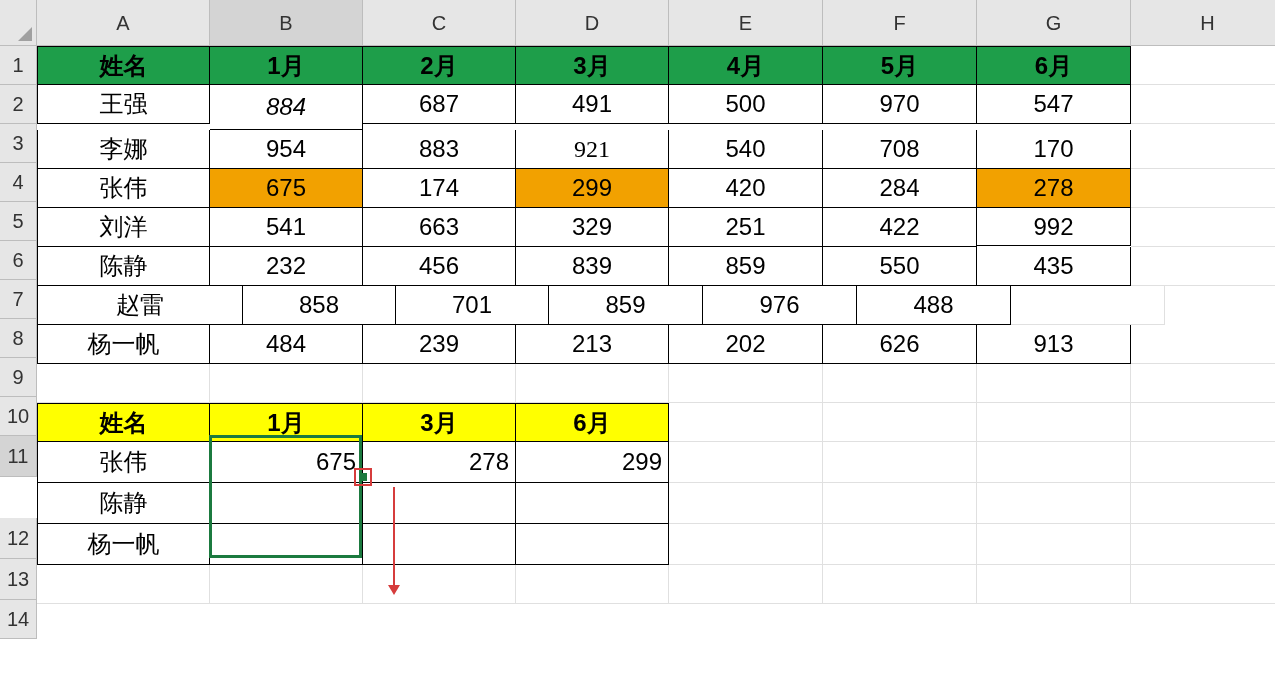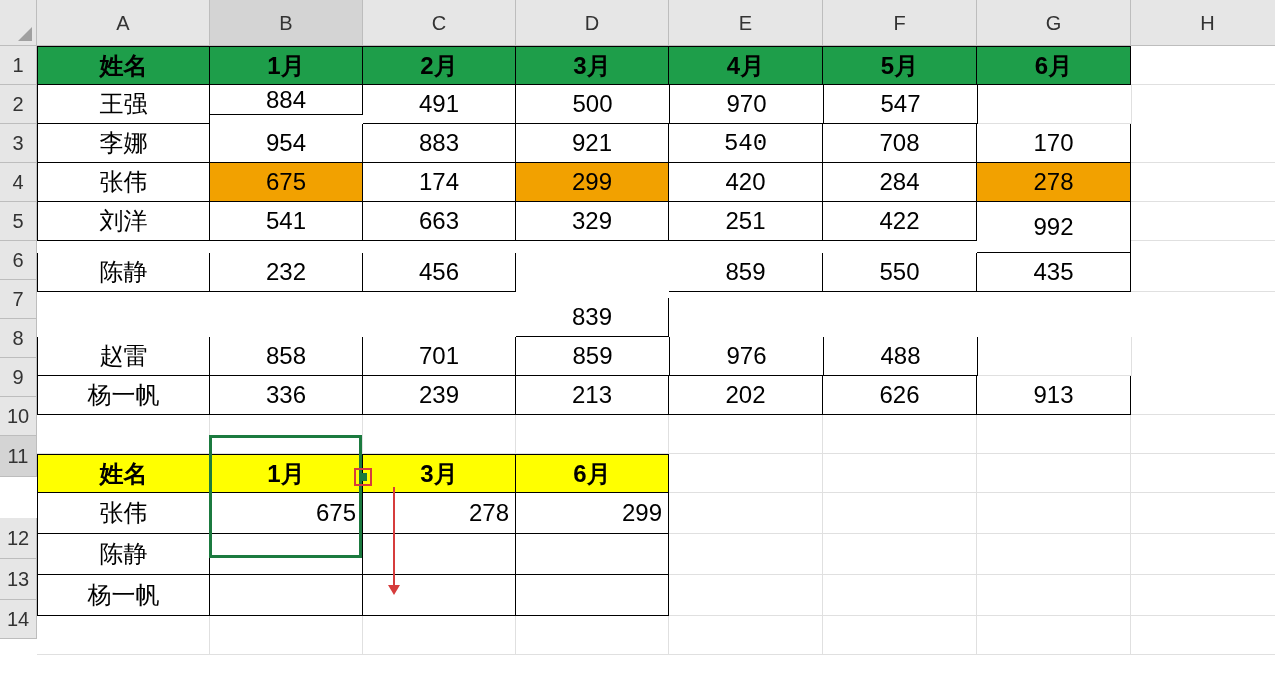--- a/index.html
+++ b/index.html
@@ -180,33 +180,34 @@
       <div class="cell t1-header" style="width: 153px; height: 39px;">1月</div>
       <div class="cell t1-header" style="width: 153px; height: 39px;">2月</div>
       <div class="cell t1-header" style="width: 153px; height: 39px;">3月</div>
       <div class="cell t1-header" style="width: 154px; height: 39px;">4月</div>
       <div class="cell t1-header" style="width: 154px; height: 39px;">5月</div>
       <div class="cell t1-header" style="width: 154px; height: 39px;">6月</div>
       <div class="cell" style="width: 154px; height: 39px;"></div>
     </div>
     <div class="row">
       <div class="cell t1-body t1-left-edge" style="width: 173px; height: 39px;">王强</div>
-      <div class="cell t1-body" style="width: 153px; height: 30px;">884</div>
+      <div class="cell t1-body" style="width: 153px; height: 45px; font-style: italic;">884</div>
+      <div class="cell t1-body" style="width: 153px; height: 39px;">687</div>
       <div class="cell t1-body" style="width: 153px; height: 39px;">491</div>
       <div class="cell t1-body" style="width: 154px; height: 39px;">500</div>
       <div class="cell t1-body" style="width: 154px; height: 39px;">970</div>
       <div class="cell t1-body" style="width: 154px; height: 39px;">547</div>
       <div class="cell" style="width: 154px; height: 39px;"></div>
     </div>
     <div class="row">
       <div class="cell t1-body t1-left-edge" style="width: 173px; height: 39px;">李娜</div>
       <div class="cell t1-body" style="width: 153px; height: 39px;">954</div>
       <div class="cell t1-body" style="width: 153px; height: 39px;">883</div>
-      <div class="cell t1-body" style="width: 153px; height: 39px;">921</div>
-      <div class="cell t1-body" style="width: 154px; height: 39px; font-family: Liberation Mono, monospace;">540</div>
+      <div class="cell t1-body" style="width: 153px; height: 39px; font-family: Liberation Serif, serif;">921</div>
+      <div class="cell t1-body" style="width: 154px; height: 39px;">540</div>
       <div class="cell t1-body" style="width: 154px; height: 39px;">708</div>
       <div class="cell t1-body" style="width: 154px; height: 39px;">170</div>
       <div class="cell" style="width: 154px; height: 39px;"></div>
     </div>
     <div class="row">
       <div class="cell t1-body t1-left-edge" style="width: 173px; height: 39px;">张伟</div>
       <div class="cell t1-body hl-orange" style="width: 153px; height: 39px;">675</div>
       <div class="cell t1-body" style="width: 153px; height: 39px;">174</div>
       <div class="cell t1-body hl-orange" style="width: 153px; height: 39px;">299</div>
       <div class="cell t1-body" style="width: 154px; height: 39px;">420</div>
@@ -214,45 +215,45 @@
       <div class="cell t1-body hl-orange" style="width: 154px; height: 39px;">278</div>
       <div class="cell" style="width: 154px; height: 39px;"></div>
     </div>
     <div class="row">
       <div class="cell t1-body t1-left-edge" style="width: 173px; height: 39px;">刘洋</div>
       <div class="cell t1-body" style="width: 153px; height: 39px;">541</div>
       <div class="cell t1-body" style="width: 153px; height: 39px;">663</div>
       <div class="cell t1-body" style="width: 153px; height: 39px;">329</div>
       <div class="cell t1-body" style="width: 154px; height: 39px;">251</div>
       <div class="cell t1-body" style="width: 154px; height: 39px;">422</div>
-      <div class="cell t1-body" style="width: 154px; height: 51px;">992</div>
+      <div class="cell t1-body" style="width: 154px; height: 38px;">992</div>
       <div class="cell" style="width: 154px; height: 39px;"></div>
     </div>
     <div class="row">
       <div class="cell t1-body t1-left-edge" style="width: 173px; height: 39px;">陈静</div>
       <div class="cell t1-body" style="width: 153px; height: 39px;">232</div>
       <div class="cell t1-body" style="width: 153px; height: 39px;">456</div>
-      <div class="cell t1-body" style="width: 153px; height: 39px; margin-top: 45px;">839</div>
+      <div class="cell t1-body" style="width: 153px; height: 39px;">839</div>
       <div class="cell t1-body" style="width: 154px; height: 39px;">859</div>
       <div class="cell t1-body" style="width: 154px; height: 39px;">550</div>
       <div class="cell t1-body" style="width: 154px; height: 39px;">435</div>
       <div class="cell" style="width: 154px; height: 39px;"></div>
     </div>
     <div class="row">
-      <div class="cell t1-body t1-left-edge" style="width: 173px; height: 39px;">赵雷</div>
+      <div class="cell t1-body t1-left-edge" style="width: 206px; height: 39px;">赵雷</div>
       <div class="cell t1-body" style="width: 153px; height: 39px;">858</div>
       <div class="cell t1-body" style="width: 153px; height: 39px;">701</div>
       <div class="cell t1-body" style="width: 154px; height: 39px;">859</div>
       <div class="cell t1-body" style="width: 154px; height: 39px;">976</div>
       <div class="cell t1-body" style="width: 154px; height: 39px;">488</div>
       <div class="cell" style="width: 154px; height: 39px;"></div>
     </div>
     <div class="row">
       <div class="cell t1-body t1-left-edge" style="width: 173px; height: 39px;">杨一帆</div>
-      <div class="cell t1-body" style="width: 153px; height: 39px;">336</div>
+      <div class="cell t1-body" style="width: 153px; height: 39px;">484</div>
       <div class="cell t1-body" style="width: 153px; height: 39px;">239</div>
       <div class="cell t1-body" style="width: 153px; height: 39px;">213</div>
       <div class="cell t1-body" style="width: 154px; height: 39px;">202</div>
       <div class="cell t1-body" style="width: 154px; height: 39px;">626</div>
       <div class="cell t1-body" style="width: 154px; height: 39px;">913</div>
       <div class="cell" style="width: 154px; height: 39px;"></div>
     </div>
     <div class="row">
       <div class="cell" style="width: 173px; height: 39px;"></div>
       <div class="cell" style="width: 153px; height: 39px;"></div>

